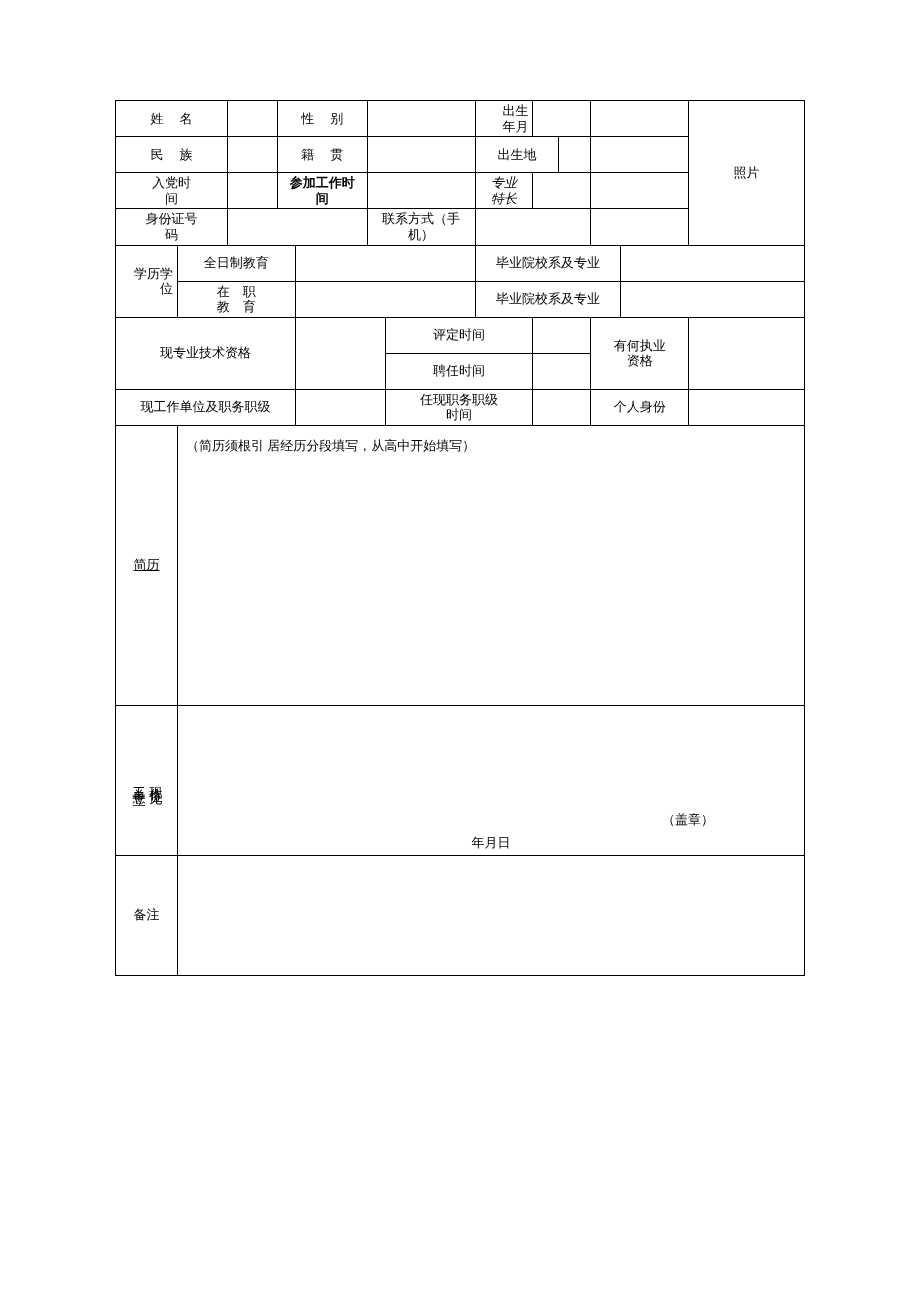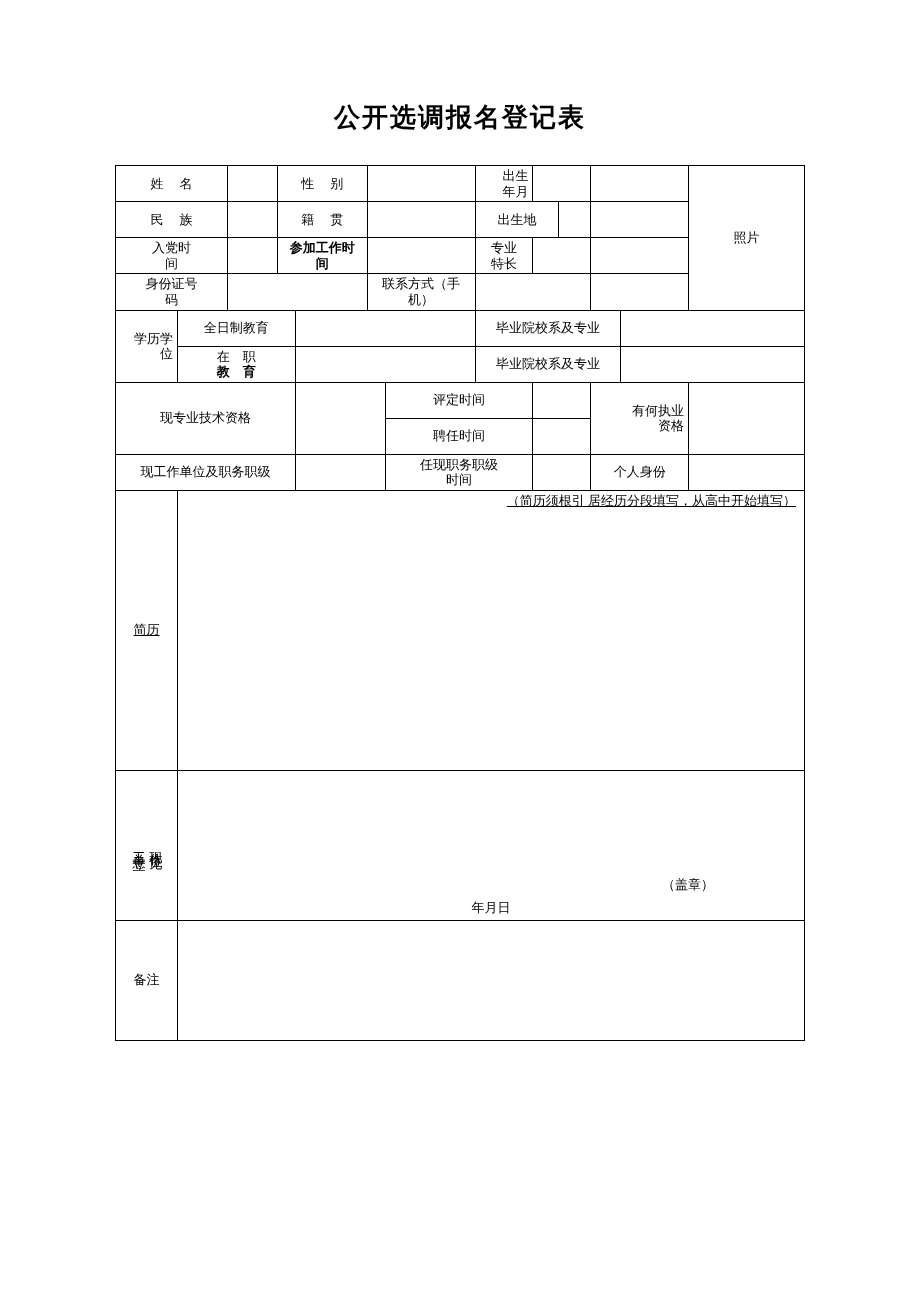--- a/index.html
+++ b/index.html
@@ -37,25 +37,24 @@
       padding: 2px 4px;
       height: 36px;
     }
     .two-line {
       line-height: 1.2;
     }
     .photo-cell {
       height: auto;
     }
     .resume-hint {
-      text-align: right;
+      text-align: left;
       vertical-align: top;
-      padding: 1px 8px;
+      padding: 11px 8px;
       height: 280px;
-      text-decoration: underline;
     }
     .resume-label {
       height: 280px;
       text-decoration: underline;
     }
     .vert-text {
       writing-mode: vertical-rl;
       text-orientation: upright;
       letter-spacing: 2px;
       display: inline-block;
@@ -86,21 +85,20 @@
     }
     .justify-2 {
       letter-spacing: 16px;
       padding-left: 16px;
     }
   </style>
 </head>
 <body>
 
 <div class="container">
-  <h1>公开选调报名登记表</h1>
   <table>
     <colgroup>
       <col style="width:62px">
       <col style="width:50px">
       <col style="width:50px">
       <col style="width:18px">
       <col style="width:72px">
       <col style="width:18px">
       <col style="width:40px">
       <col style="width:50px">
@@ -136,21 +134,21 @@
       <td colspan="2"></td>
     </tr>
 
     <tr>
       <td colspan="2" class="two-line" style="white-space:pre-line;">入党时
 间</td>
       <td></td>
       <td colspan="2" class="two-line" style="white-space:pre-line;font-weight:bold;">参加工作时
 间</td>
       <td colspan="3"></td>
-      <td class="two-line" style="white-space:pre-line;">专业
+      <td class="two-line" style="white-space:pre-line;font-style:italic;">专业
 特长</td>
       <td colspan="2"></td>
       <td colspan="2"></td>
     </tr>
 
     <tr>
       <td colspan="2" class="two-line" style="white-space:pre-line;">身份证号
 码</td>
       <td colspan="3"></td>
       <td colspan="3" class="two-line" style="white-space:pre-line;">联系方式（手
@@ -162,32 +160,32 @@
     <tr>
       <td rowspan="2" class="two-line" style="white-space:pre-line;text-align:right;">学历学
 位</td>
       <td colspan="3">全日制教育</td>
       <td colspan="4"></td>
       <td colspan="4">毕业院校系及专业</td>
       <td colspan="3"></td>
     </tr>
 
     <tr>
-      <td colspan="3" class="two-line"><span style="white-space:pre;">在　职</span><br><span style="white-space:pre;font-weight:bold;">教　育</span></td>
+      <td colspan="3" class="two-line"><span style="white-space:pre;">在　职</span><br><span style="white-space:pre;">教　育</span></td>
       <td colspan="4"></td>
       <td colspan="4">毕业院校系及专业</td>
       <td colspan="3"></td>
     </tr>
 
     <tr>
       <td colspan="4" rowspan="2">现专业技术资格</td>
       <td colspan="2" rowspan="2"></td>
       <td colspan="3">评定时间</td>
       <td colspan="2"></td>
-      <td colspan="2" rowspan="2" class="two-line" style="white-space:pre-line;text-align:right;">有何执业
+      <td colspan="2" rowspan="2" class="two-line" style="white-space:pre-line;text-align:center;">有何执业
 资格</td>
       <td colspan="2" rowspan="2"></td>
     </tr>
 
     <tr>
       <td colspan="3">聘任时间</td>
       <td colspan="2"></td>
     </tr>
 
     <tr>

